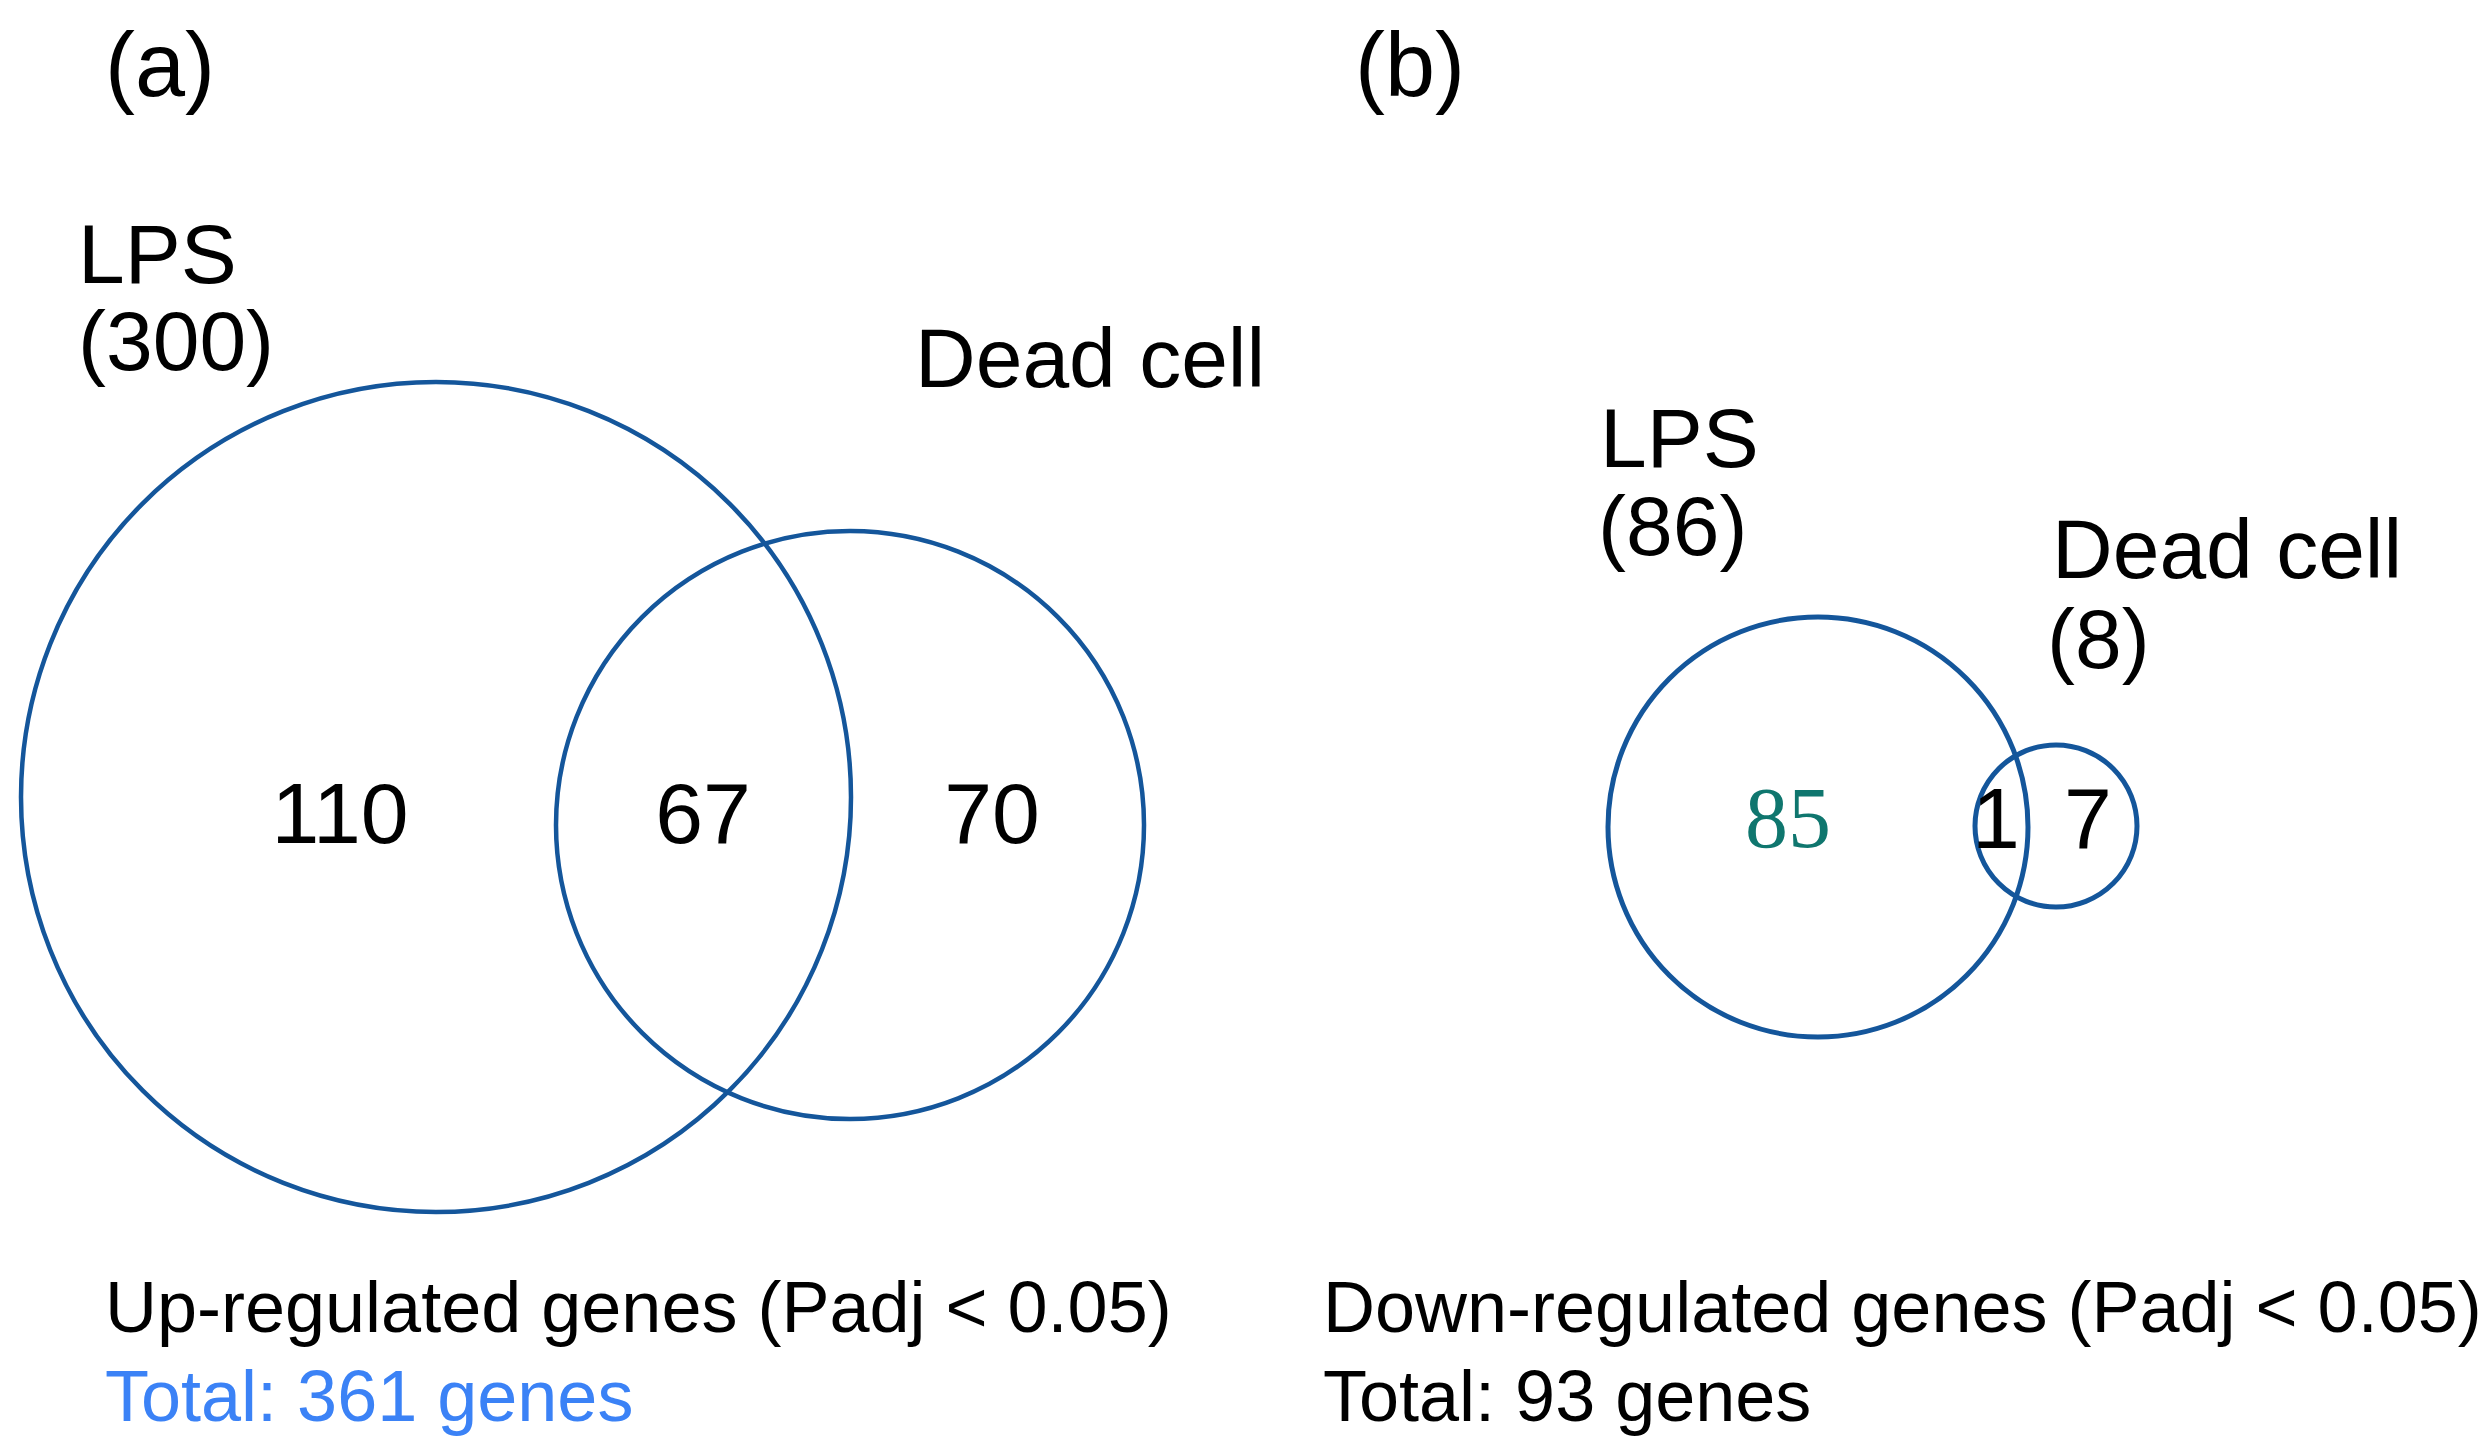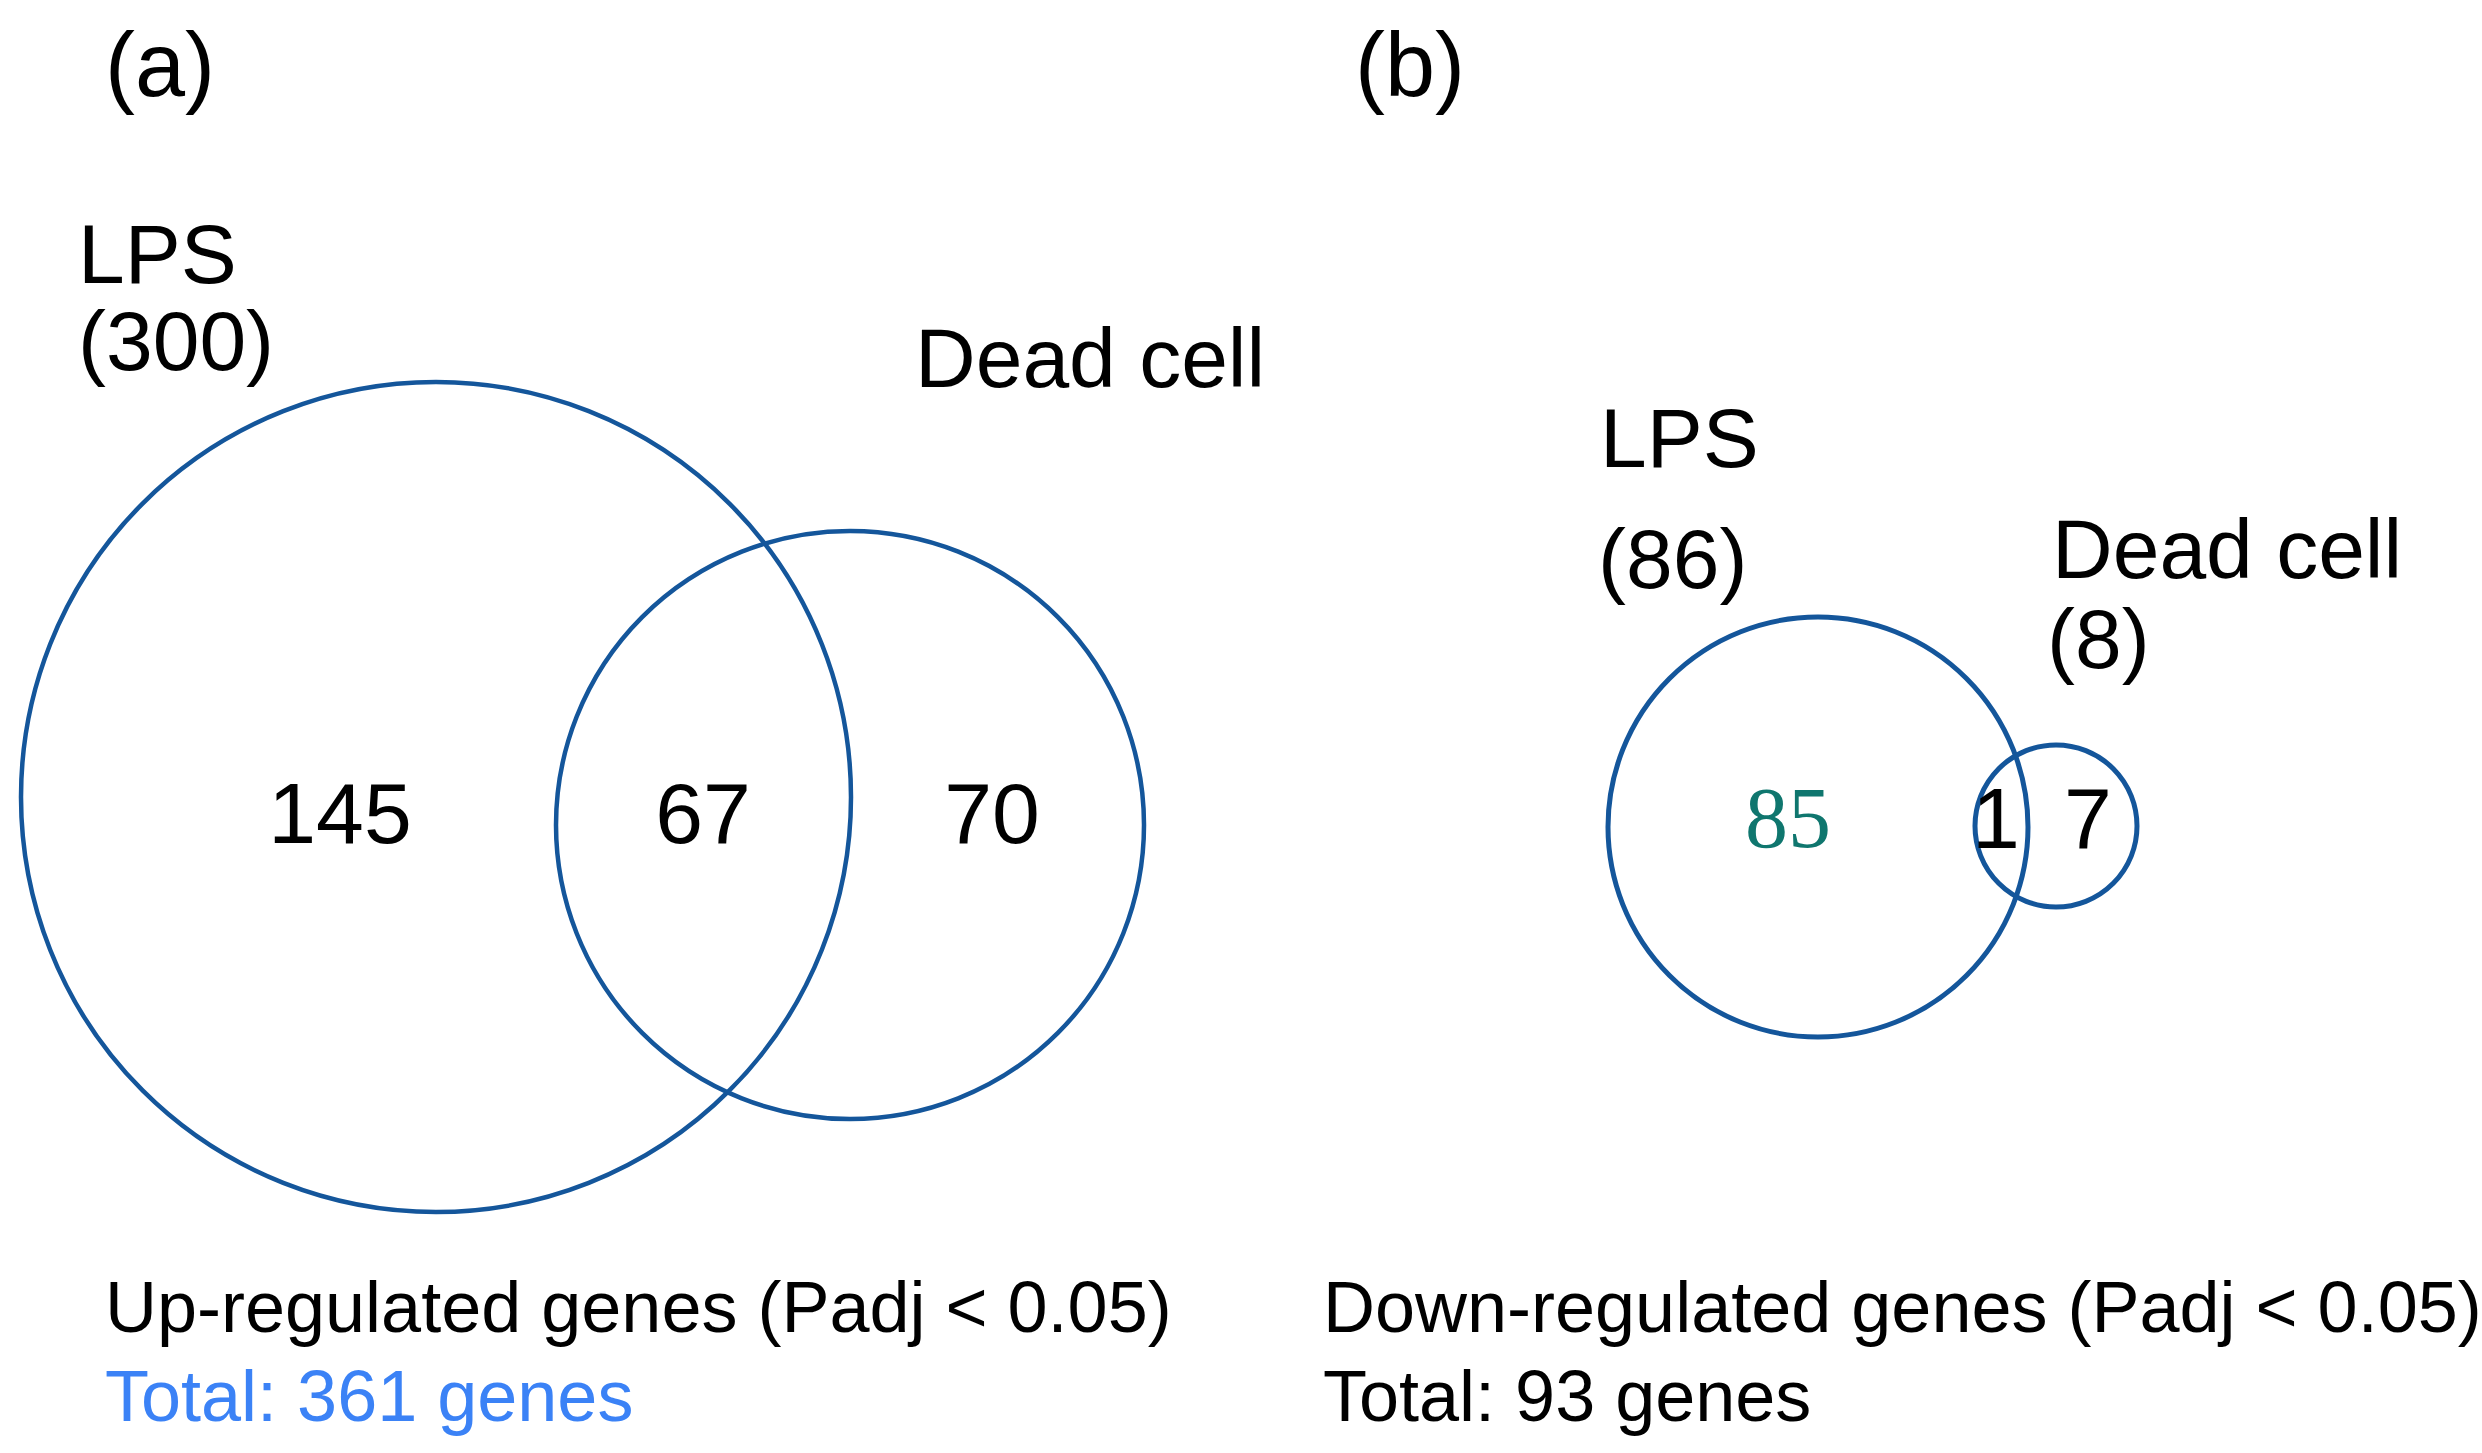--- a/index.html
+++ b/index.html
@@ -40,31 +40,31 @@
     <circle class="venn-circle" cx="2056" cy="826" r="81" stroke-width="5" stroke="#14569B"></circle>
   </svg>
 
   <div class="txt f-letter" style="left: 105px; top: 20px; color: rgb(0, 0, 0);">(a)</div>
 
   <div class="txt f-label" style="left: 78px; top: 212px; color: rgb(0, 0, 0);">LPS</div>
   <div class="txt f-label" style="left: 78px; top: 299px; color: rgb(0, 0, 0);">(300)</div>
 
   <div class="txt f-label" style="left: 915px; top: 316px; color: rgb(0, 0, 0);">Dead cell</div>
 
-  <div class="txt f-num center" style="left: 340px; top: 770px; color: rgb(0, 0, 0);">145</div>
+  <div class="txt f-num center" style="left: 340px; top: 770px; color: rgb(0, 0, 0);">110</div>
   <div class="txt f-num center" style="left: 703px; top: 770px; color: rgb(0, 0, 0);">67</div>
   <div class="txt f-num center" style="left: 992px; top: 770px; color: rgb(0, 0, 0);">70</div>
 
   <div class="txt f-cap" style="left: 105px; top: 1271px; color: rgb(0, 0, 0);">Up-regulated genes (Padj &lt; 0.05)</div>
   <div class="txt f-cap" style="left: 105px; top: 1360px; color: #3b82f6;">Total: 361 genes</div>
 
   <div class="txt f-letter" style="left: 1355px; top: 20px; color: rgb(0, 0, 0);">(b)</div>
 
   <div class="txt f-label" style="left: 1600px; top: 396px; color: rgb(0, 0, 0);">LPS</div>
-  <div class="txt f-label" style="left: 1598px; top: 484px; color: rgb(0, 0, 0); margin-top: 33px;">(86)</div>
+  <div class="txt f-label" style="left: 1598px; top: 484px; color: rgb(0, 0, 0);">(86)</div>
 
   <div class="txt f-label" style="left: 2052px; top: 507px; color: rgb(0, 0, 0);">Dead cell</div>
   <div class="txt f-label" style="left: 2047px; top: 597px; color: rgb(0, 0, 0);">(8)</div>
 
   <div class="txt f-num center" style="left: 1788px; top: 775px; color: #0f766e; font-family: Liberation Serif, serif;">85</div>
   <div class="txt f-num center" style="left: 1996px; top: 775px; color: rgb(0, 0, 0);">1</div>
   <div class="txt f-num center" style="left: 2088px; top: 775px; color: rgb(0, 0, 0);">7</div>
 
   <div class="txt f-cap" style="left: 1323px; top: 1271px; color: rgb(0, 0, 0);">Down-regulated genes (Padj &lt; 0.05)</div>
   <div class="txt f-cap" style="left: 1323px; top: 1360px; color: rgb(0, 0, 0);">Total: 93 genes</div>

